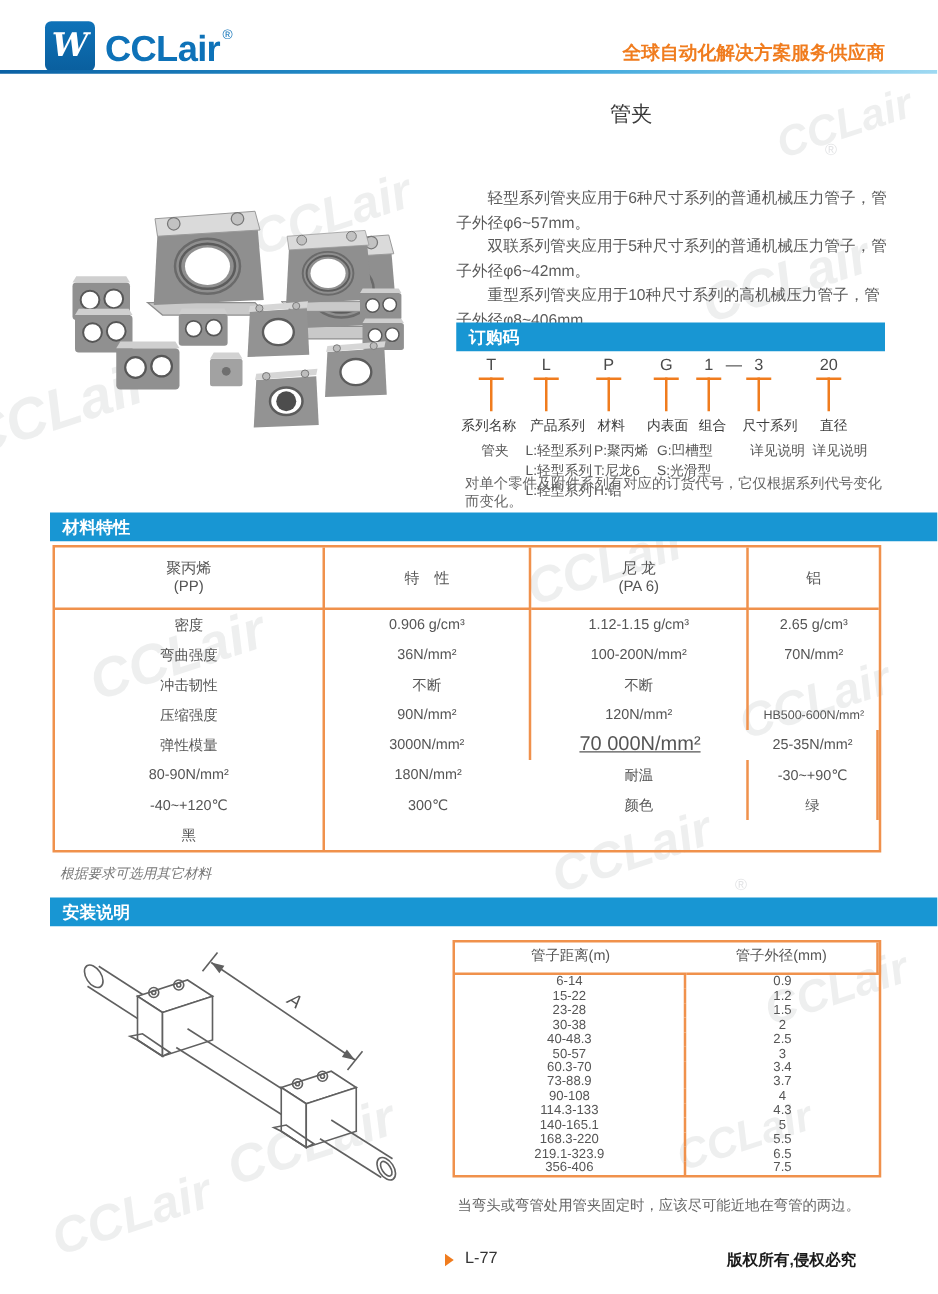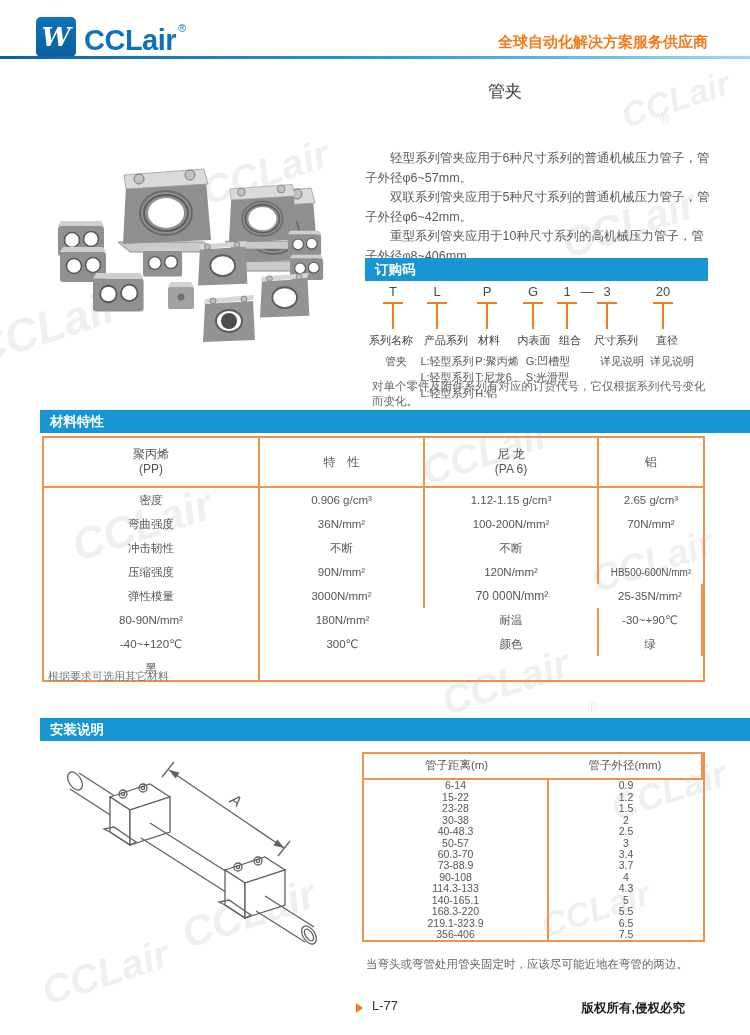--- a/index.html
+++ b/index.html
@@ -37,21 +37,21 @@
   .order-note{position:absolute;left:372px;top:379px;width:336px;font-size:11.5px;color:#666;}
   
   .mtable{position:absolute;left:42px;top:436px;width:663px;height:246px;box-sizing:border-box;
           border:2px solid var(--table-border,#f0914c);display:grid;
           grid-template-columns:216px 165px 174px 1fr;grid-template-rows:50px repeat(8,1fr);}
   .mc{display:flex;align-items:center;justify-content:center;font-size:11.5px;color:#555;
       border-right:2px solid var(--table-border,#f0914c);text-align:center;}
   .mc.lastcol{border-right:none;}
   .mc.hrow{border-bottom:2px solid var(--table-border,#f0914c);flex-direction:column;
            font-size:12px;color:#555;line-height:15px;}
-  .footnote{position:absolute;left:48px;top:669px;font-size:11px;color:#777;}
+  .footnote{position:absolute;left:48px;top:691px;font-size:11px;color:#777;font-style:italic;}
   
   .itable{position:absolute;left:362px;top:752px;width:343px;height:190px;box-sizing:border-box;
           border:2px solid var(--table-border,#f0914c);display:grid;
           grid-template-columns:185px 1fr;grid-template-rows:26px repeat(14,1fr);}
   .ic{display:flex;align-items:center;justify-content:center;font-size:10.5px;color:#555;
       border-right:2px solid var(--table-border,#f0914c);line-height:1;}
   .ic.lastcol{border-right:none;}
   .ic.hrow{border-bottom:2px solid var(--table-border,#f0914c);font-size:11.5px;}
   .install-note{position:absolute;left:366px;top:957px;width:344px;font-size:11.5px;color:#666;}
   
@@ -263,21 +263,21 @@
     <div class="mc">不断</div>
     <div class="mc lastcol"></div>
 
     <div class="mc">压缩强度</div>
     <div class="mc">90N/mm²</div>
     <div class="mc">120N/mm²</div>
     <div class="mc lastcol" style="font-size:10px;">HB500-600N/mm²</div>
 
     <div class="mc">弹性模量</div>
     <div class="mc">3000N/mm²</div>
-    <div class="mc lastcol" style="font-size:12px;">70 000N/mm²</div>
+    <div class="mc lastcol" style="font-size:16px;text-decoration:underline;">70 000N/mm²</div>
 
     <div class="mc">25-35N/mm²</div>
     <div class="mc">80-90N/mm²</div>
     <div class="mc lastcol">180N/mm²</div>
 
     <div class="mc">耐温</div>
     <div class="mc">-30~+90℃</div>
     <div class="mc">-40~+120℃</div>
     <div class="mc lastcol">300℃</div>
 

